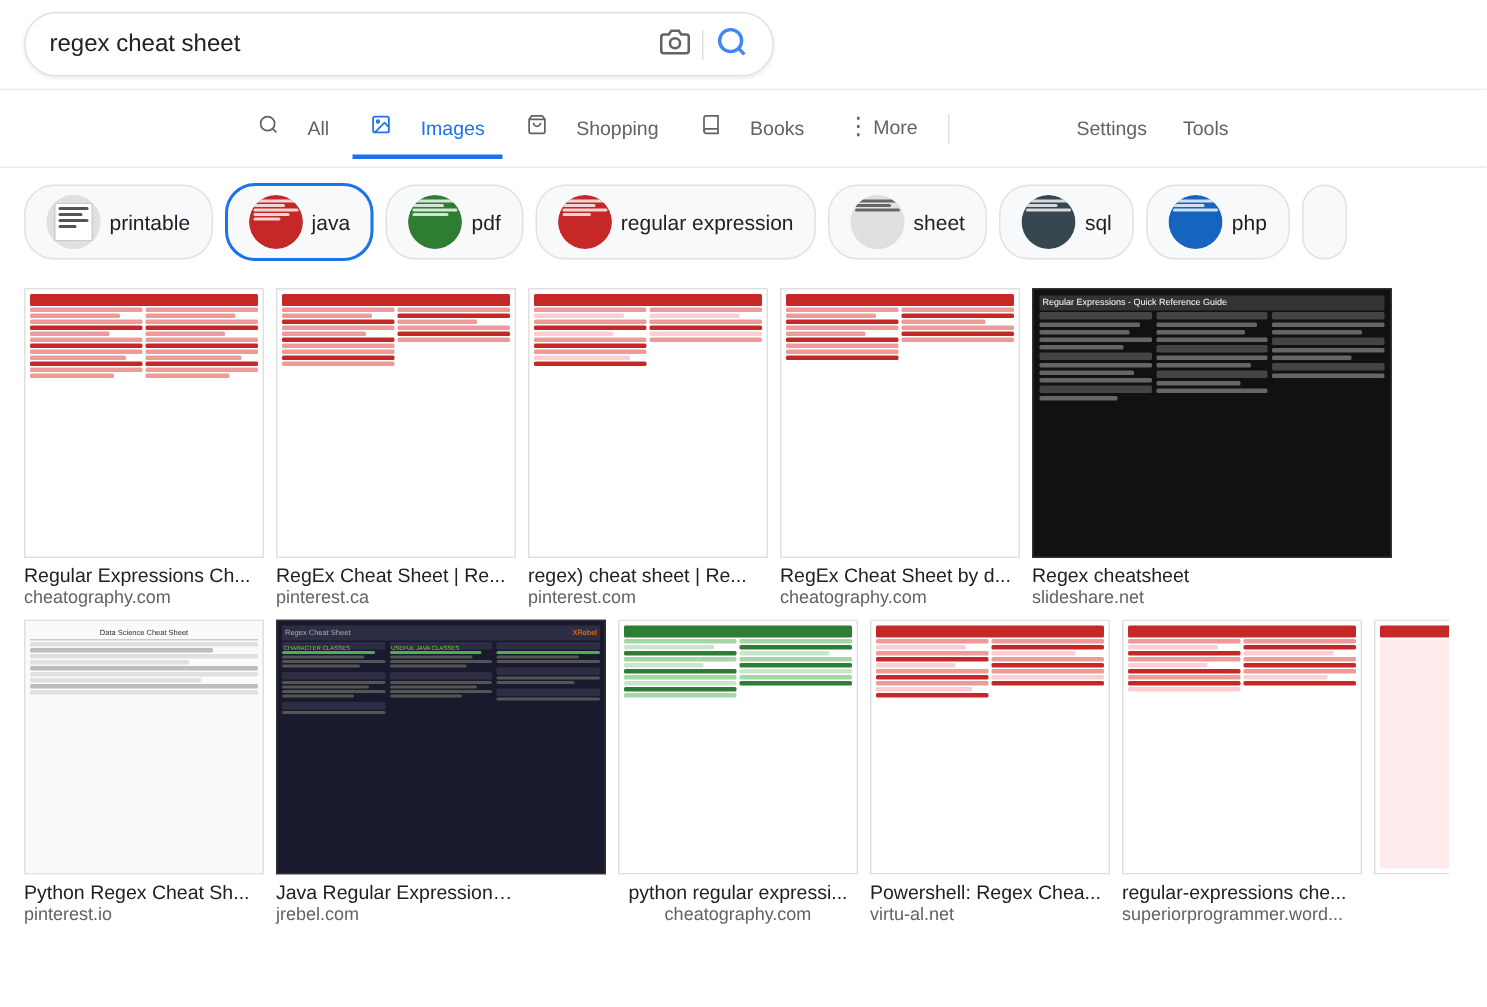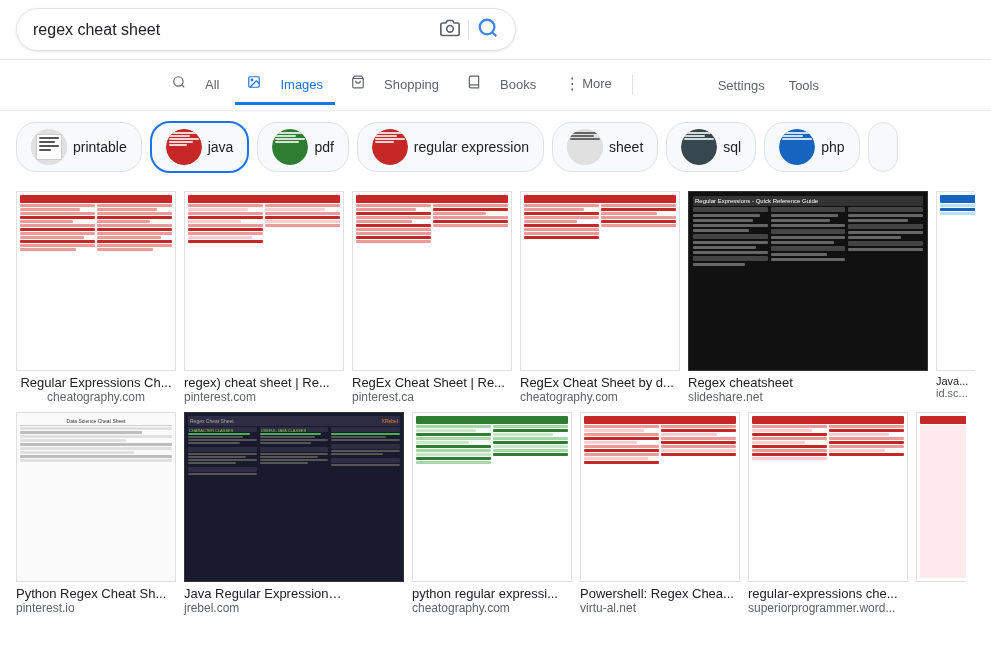--- a/index.html
+++ b/index.html
@@ -34,37 +34,37 @@
     
     .images-container { padding: 8px 16px; }
     .images-row { display: flex; gap: 8px; margin-bottom: 8px; }
     .image-item { display: flex; flex-direction: column; cursor: pointer; }
     .image-box { background: #f1f3f4; overflow: hidden; }
     .image-title { font-size: 13px; color: #202124; margin-top: 4px; white-space: nowrap; overflow: hidden; text-overflow: ellipsis; max-width: 160px; }
     .image-source { font-size: 12px; color: #5f6368; }
 
     
     .row1 { align-items: flex-start; }
-    .img1 { width: 160px; align-items: center; }
+    .img1 { width: 160px; }
     .img1 .image-box { width: 160px; height: 180px; }
     .img2 { width: 160px; }
     .img2 .image-box { width: 160px; height: 180px; }
     .img3 { width: 160px; }
     .img3 .image-box { width: 160px; height: 180px; }
     .img4 { width: 160px; }
     .img4 .image-box { width: 160px; height: 180px; }
     .img5 { width: 240px; }
     .img5 .image-box { width: 240px; height: 180px; }
 
     
     .img7 { width: 160px; }
     .img7 .image-box { width: 160px; height: 170px; }
     .img8 { width: 220px; }
     .img8 .image-box { width: 220px; height: 170px; }
-    .img9 { width: 160px; }
+    .img9 { width: 160px; align-items: center; }
     .img9 .image-box { width: 160px; height: 170px; }
     .img10 { width: 160px; }
     .img10 .image-box { width: 160px; height: 170px; }
     .img11 { width: 160px; }
     .img11 .image-box { width: 160px; height: 170px; }
 
     
     .nav-divider { width: 1px; height: 20px; background: #e0e0e0; margin: 0 4px; }
 
     
@@ -286,27 +286,59 @@
               <div style="height:3px;background:#ef9a9a;border-radius:1px;"></div>
               <div style="height:3px;background:#ef9a9a;border-radius:1px;width:75%;"></div>
             </div>
           </div>
         </div>
       </div>
       <div class="image-title">Regular Expressions Ch...</div>
       <div class="image-source">cheatography.com</div>
     </div>
 
-    <div class="image-item img2">
+    <div class="image-item img3">
       <div class="image-box">
         <div style="width:160px;height:180px;background:#fff;border:1px solid #e0e0e0;display:flex;flex-direction:column;padding:3px;gap:1px;">
           <div style="height:8px;background:#c62828;width:100%;border-radius:1px;"></div>
           <div style="display:flex;gap:2px;flex:1;">
             <div style="flex:1;display:flex;flex-direction:column;gap:1px;">
               <div style="height:3px;background:#ef9a9a;border-radius:1px;"></div>
+              <div style="height:3px;background:#ef9a9a;border-radius:1px;width:80%;"></div>
+              <div style="height:3px;background:#c62828;border-radius:1px;"></div>
+              <div style="height:3px;background:#ef9a9a;border-radius:1px;"></div>
+              <div style="height:3px;background:#ef9a9a;border-radius:1px;width:75%;"></div>
+              <div style="height:3px;background:#c62828;border-radius:1px;"></div>
+              <div style="height:3px;background:#ef9a9a;border-radius:1px;"></div>
+              <div style="height:3px;background:#ef9a9a;border-radius:1px;"></div>
+              <div style="height:3px;background:#c62828;border-radius:1px;"></div>
+              <div style="height:3px;background:#ef9a9a;border-radius:1px;"></div>
+            </div>
+            <div style="flex:1;display:flex;flex-direction:column;gap:1px;">
+              <div style="height:3px;background:#ef9a9a;border-radius:1px;"></div>
+              <div style="height:3px;background:#c62828;border-radius:1px;"></div>
+              <div style="height:3px;background:#ef9a9a;border-radius:1px;width:70%;"></div>
+              <div style="height:3px;background:#ef9a9a;border-radius:1px;"></div>
+              <div style="height:3px;background:#c62828;border-radius:1px;"></div>
+              <div style="height:3px;background:#ef9a9a;border-radius:1px;"></div>
+            </div>
+          </div>
+        </div>
+      </div>
+      <div class="image-title">RegEx Cheat Sheet | Re...</div>
+      <div class="image-source">pinterest.ca</div>
+    </div>
+
+    <div class="image-item img2">
+      <div class="image-box">
+        <div style="width:160px;height:180px;background:#fff;border:1px solid #e0e0e0;display:flex;flex-direction:column;padding:3px;gap:1px;">
+          <div style="height:8px;background:#c62828;width:100%;border-radius:1px;"></div>
+          <div style="display:flex;gap:2px;flex:1;">
+            <div style="flex:1;display:flex;flex-direction:column;gap:1px;">
+              <div style="height:3px;background:#ef9a9a;border-radius:1px;"></div>
               <div style="height:3px;background:#ffcdd2;border-radius:1px;width:80%;"></div>
               <div style="height:3px;background:#ef9a9a;border-radius:1px;"></div>
               <div style="height:3px;background:#c62828;border-radius:1px;"></div>
               <div style="height:3px;background:#ffcdd2;border-radius:1px;width:70%;"></div>
               <div style="height:3px;background:#ef9a9a;border-radius:1px;"></div>
               <div style="height:3px;background:#c62828;border-radius:1px;"></div>
               <div style="height:3px;background:#ef9a9a;border-radius:1px;"></div>
               <div style="height:3px;background:#ffcdd2;border-radius:1px;width:85%;"></div>
               <div style="height:3px;background:#c62828;border-radius:1px;"></div>
             </div>
@@ -316,52 +348,20 @@
               <div style="height:3px;background:#ef9a9a;border-radius:1px;"></div>
               <div style="height:3px;background:#c62828;border-radius:1px;"></div>
               <div style="height:3px;background:#ffcdd2;border-radius:1px;"></div>
               <div style="height:3px;background:#ef9a9a;border-radius:1px;"></div>
             </div>
           </div>
         </div>
       </div>
       <div class="image-title">regex) cheat sheet | Re...</div>
       <div class="image-source">pinterest.com</div>
-    </div>
-
-    <div class="image-item img3">
-      <div class="image-box">
-        <div style="width:160px;height:180px;background:#fff;border:1px solid #e0e0e0;display:flex;flex-direction:column;padding:3px;gap:1px;">
-          <div style="height:8px;background:#c62828;width:100%;border-radius:1px;"></div>
-          <div style="display:flex;gap:2px;flex:1;">
-            <div style="flex:1;display:flex;flex-direction:column;gap:1px;">
-              <div style="height:3px;background:#ef9a9a;border-radius:1px;"></div>
-              <div style="height:3px;background:#ef9a9a;border-radius:1px;width:80%;"></div>
-              <div style="height:3px;background:#c62828;border-radius:1px;"></div>
-              <div style="height:3px;background:#ef9a9a;border-radius:1px;"></div>
-              <div style="height:3px;background:#ef9a9a;border-radius:1px;width:75%;"></div>
-              <div style="height:3px;background:#c62828;border-radius:1px;"></div>
-              <div style="height:3px;background:#ef9a9a;border-radius:1px;"></div>
-              <div style="height:3px;background:#ef9a9a;border-radius:1px;"></div>
-              <div style="height:3px;background:#c62828;border-radius:1px;"></div>
-              <div style="height:3px;background:#ef9a9a;border-radius:1px;"></div>
-            </div>
-            <div style="flex:1;display:flex;flex-direction:column;gap:1px;">
-              <div style="height:3px;background:#ef9a9a;border-radius:1px;"></div>
-              <div style="height:3px;background:#c62828;border-radius:1px;"></div>
-              <div style="height:3px;background:#ef9a9a;border-radius:1px;width:70%;"></div>
-              <div style="height:3px;background:#ef9a9a;border-radius:1px;"></div>
-              <div style="height:3px;background:#c62828;border-radius:1px;"></div>
-              <div style="height:3px;background:#ef9a9a;border-radius:1px;"></div>
-            </div>
-          </div>
-        </div>
-      </div>
-      <div class="image-title">RegEx Cheat Sheet | Re...</div>
-      <div class="image-source">pinterest.ca</div>
     </div>
 
     <div class="image-item img4">
       <div class="image-box">
         <div style="width:160px;height:180px;background:#fff;border:1px solid #e0e0e0;display:flex;flex-direction:column;padding:3px;gap:1px;">
           <div style="height:8px;background:#c62828;width:100%;border-radius:1px;"></div>
           <div style="display:flex;gap:2px;flex:1;">
             <div style="flex:1;display:flex;flex-direction:column;gap:1px;">
               <div style="height:3px;background:#ef9a9a;border-radius:1px;"></div>
               <div style="height:3px;background:#ef9a9a;border-radius:1px;width:80%;"></div>
@@ -428,34 +428,20 @@
               <div style="height:5px;background:#444;border-radius:1px;"></div>
               <div style="height:3px;background:#666;border-radius:1px;"></div>
             </div>
           </div>
         </div>
       </div>
       <div class="image-title">Regex cheatsheet</div>
       <div class="image-source">slideshare.net</div>
     </div>
 
-    <div class="image-item" style="width:50px;overflow:hidden;">
-      <div class="image-box">
-        <div style="width:160px;height:180px;background:#fff;border:1px solid #e0e0e0;display:flex;flex-direction:column;padding:3px;gap:1px;">
-          <div style="height:8px;background:#1565c0;width:100%;border-radius:1px;"></div>
-          <div style="flex:1;display:flex;flex-direction:column;gap:1px;">
-            <div style="height:3px;background:#bbdefb;border-radius:1px;"></div>
-            <div style="height:3px;background:#1565c0;border-radius:1px;"></div>
-            <div style="height:3px;background:#bbdefb;border-radius:1px;"></div>
-          </div>
-        </div>
-      </div>
-      <div class="image-title" style="font-size:11px;">Java...</div>
-      <div class="image-source" style="font-size:11px;">id.sc...</div>
-    </div>
   </div>
 
   <div class="images-row">
 
     <div class="image-item img7">
       <div class="image-box">
         <div style="width:160px;height:170px;background:#fafafa;border:1px solid #e0e0e0;display:flex;flex-direction:column;padding:3px;gap:1px;">
           <div style="height:10px;color:#333;font-size:5px;text-align:center;padding:2px;border-bottom:1px solid #ccc;">Data Science Cheat Sheet</div>
           <div style="display:flex;gap:2px;flex:1;">
             <div style="flex:1;display:flex;flex-direction:column;gap:1px;">

